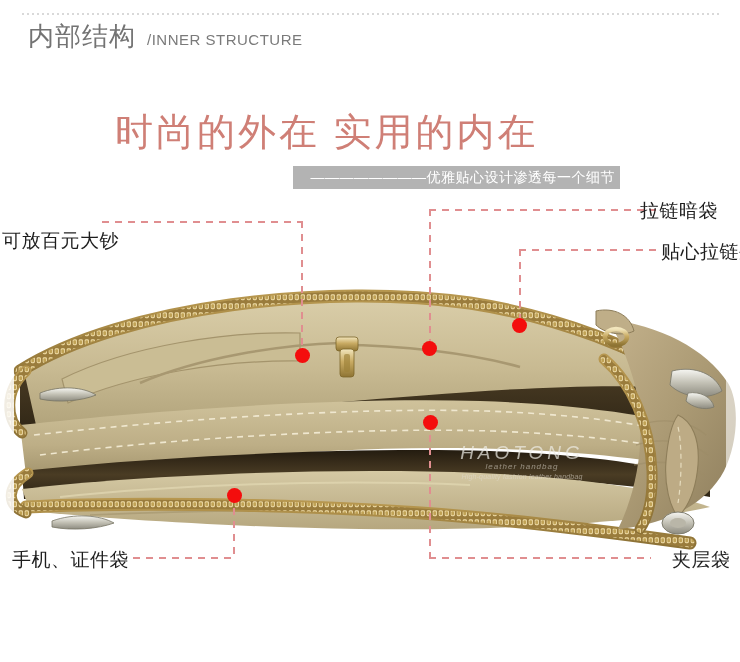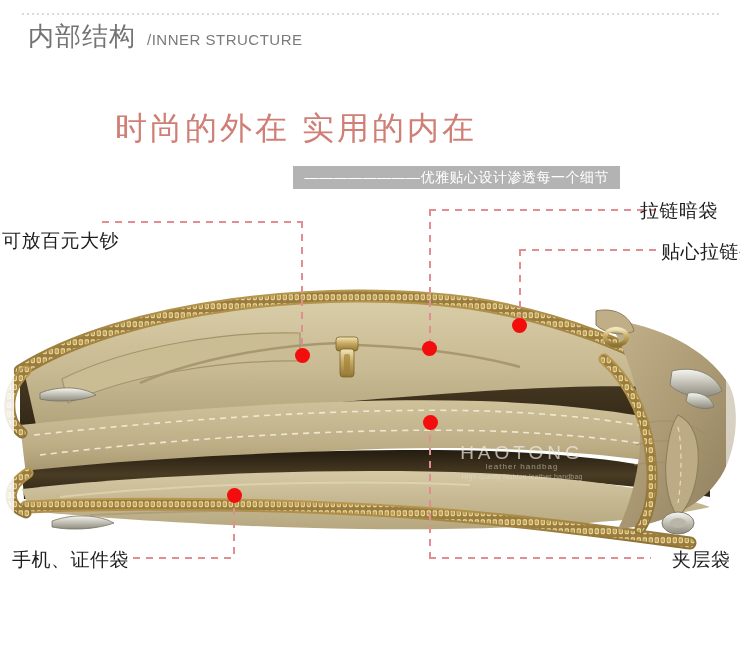--- a/index.html
+++ b/index.html
@@ -50,41 +50,41 @@
     letter-spacing: 0.5px;
     color: #7a7a7a;
     margin-left: 11px;
   }
 
   
   .headline {
     position: absolute;
     left: 115px;
     top: 107px;
-    font-size: 32px;
+    font-size: 38px;
     color: #cf7f76;
     letter-spacing: 3px;
     white-space: nowrap;
   }
 
   
   .subbanner {
     position: absolute;
     left: 293px;
     top: 166px;
     width: 327px;
     height: 23px;
     background: #b3b3b3;
     color: #ffffff;
     font-size: 14px;
     letter-spacing: 0.5px;
     display: flex;
     align-items: center;
     justify-content: flex-end;
-    padding-right: 11px;
+    padding-right: 5px;
     box-sizing: border-box;
     white-space: nowrap;
     overflow: hidden;
   }
 
   
   .photo {
     position: absolute;
     left: 0px;
     top: 275px;
@@ -95,20 +95,21 @@
   .photo svg { display: block; }
 
   
   .watermark {
     position: absolute;
     left: 432px;
     top: 443px;
     width: 180px;
     text-align: center;
     pointer-events: none;
+    font-style: italic;
   }
   .watermark .wm-main {
     font-size: 19px;
     letter-spacing: 4px;
     color: rgba(238,236,230,0.70);
     line-height: 1;
   }
   .watermark .wm-sub1 {
     font-size: 8px;
     letter-spacing: 1px;

